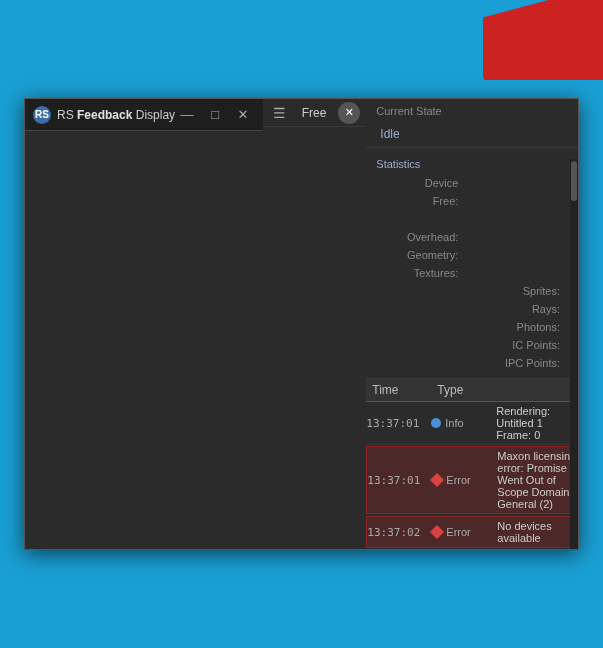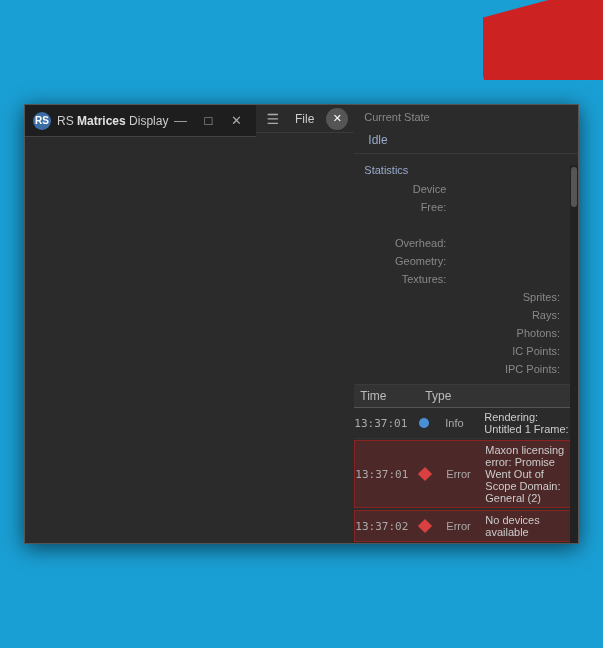--- a/index.html
+++ b/index.html
@@ -230,21 +230,21 @@
     }
 
     .log-time {
       color: #aaa;
       font-size: 11px;
       font-family: monospace;
     }
     .log-type {
       display: flex;
       align-items: center;
-      gap: 16px;
+      gap: 4px;
       font-size: 11px;
       color: #aaa;
     }
     .log-desc {
       color: #ccc;
       font-size: 11px;
     }
 
     
     .type-dot {
@@ -289,32 +289,32 @@
 
 <div class="bg-decoration"></div>
 
 <div class="window">
 
   <div class="title-bar">
     <div class="title-bar-icon">
       <span>RS</span>
     </div>
     <span class="title-bar-text">
-      <span>RS </span><strong>Matrices</strong><span> Display</span>
+      <span>RS </span><strong>Feedback</strong><span> Display</span>
     </span>
     <div class="title-bar-controls">
       <button class="title-bar-btn">—</button>
       <button class="title-bar-btn">□</button>
       <button class="title-bar-btn close-btn">✕</button>
     </div>
   </div>
 
   <div class="menu-bar">
     <span class="menu-hamburger">☰</span>
-    <span class="menu-item-label">File</span>
+    <span class="menu-item-label">Free</span>
     <span class="menu-close-x">✕</span>
   </div>
 
   <div class="content">
 
     <div class="stats-section">
       <div class="section-label">Current State</div>
       <div class="state-value">Idle</div>
     </div>
 

